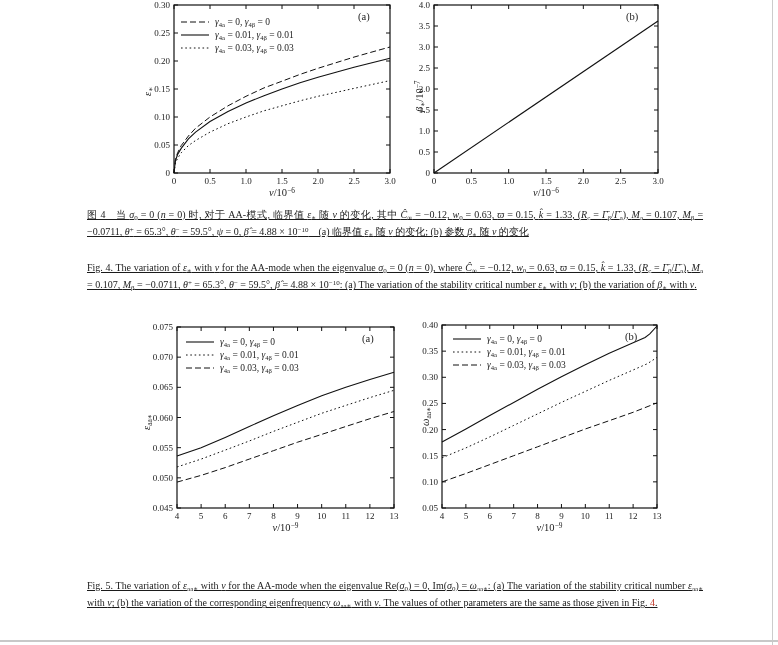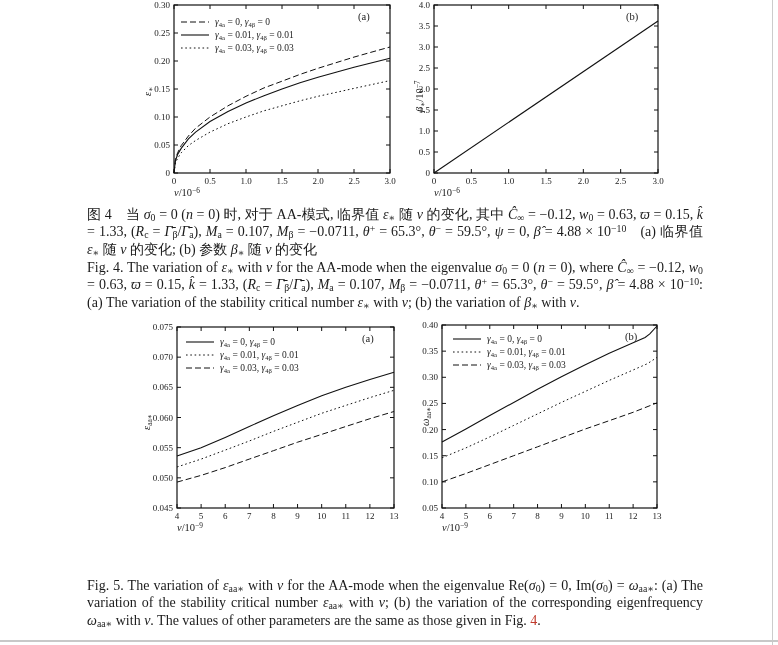--- a/index.html
+++ b/index.html
@@ -2,28 +2,28 @@
 <html><head>
 <meta charset="utf-8">
 <style>
   html,body{margin:0;padding:0;background:#ffffff;}
   .page{position:relative;width:778px;height:645px;background:#ffffff;overflow:hidden;
         font-family:"Liberation Serif","DejaVu Serif",serif;color:#1b1b1b;}
   .chart{position:absolute;}
   .chart svg{position:absolute;left:0;top:0;}
   .tick{font-family:"Liberation Serif","DejaVu Serif",serif;font-size:9px;fill:#1b1b1b;}
   .panel-label{position:absolute;font-size:10.5px;color:#1b1b1b;}
-  .xlabel{position:absolute;font-size:10.5px;color:#1b1b1b;}
+  .xlabel{position:absolute;text-align:center;font-size:10.5px;color:#1b1b1b;}
   .ylabel{position:absolute;white-space:nowrap;font-size:10.5px;color:#1b1b1b;
           transform:rotate(-90deg);transform-origin:left top;}
   .legend{position:absolute;}
   .lrow{display:flex;align-items:center;gap:5px;height:13px;font-size:9.5px;white-space:nowrap;color:#1b1b1b;}
   .lrow svg{position:static;flex:0 0 auto;}
-  .cap{position:absolute;left:87px;width:616px;font-size:14px;line-height:17.4px;
-       text-align:justify;color:#1b1b1b;}
+  .cap{position:absolute;left:87px;width:616px;font-size:10px;line-height:17.4px;
+       text-align:justify;color:#1b1b1b;text-decoration:underline;}
   .cap i, .ylabel i, .xlabel i, .lrow i{font-style:italic;}
   sub{font-size:70%;vertical-align:-0.25em;line-height:0;}
   sup{font-size:70%;vertical-align:0.45em;line-height:0;}
   .link{color:#c0392b;}
   .edge-v{position:absolute;left:772px;top:0;width:1px;height:645px;background:#cccccc;}
   .edge-h{position:absolute;left:0;top:640px;width:778px;height:2px;background:#c8c8c8;}
 </style>
 </head>
 <body>
 

